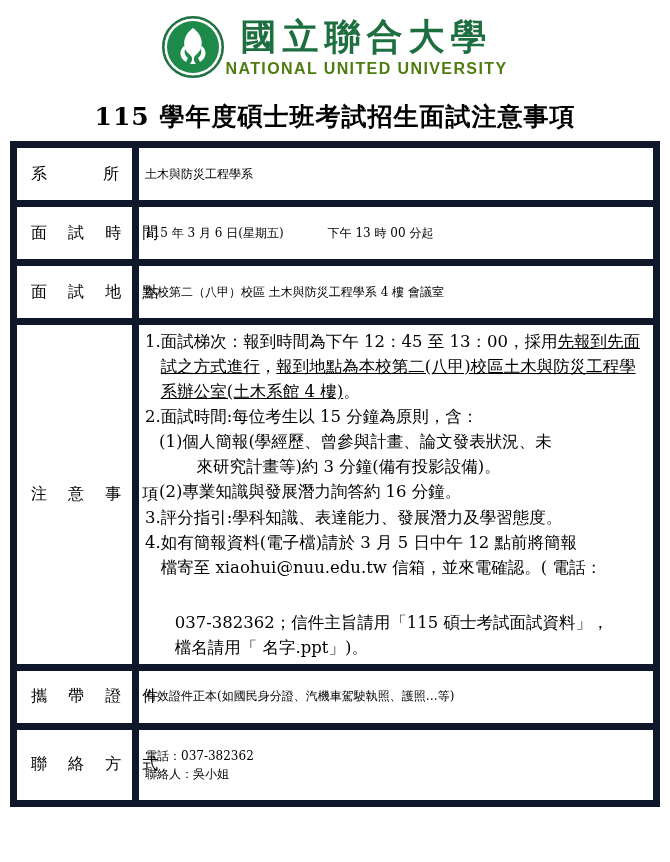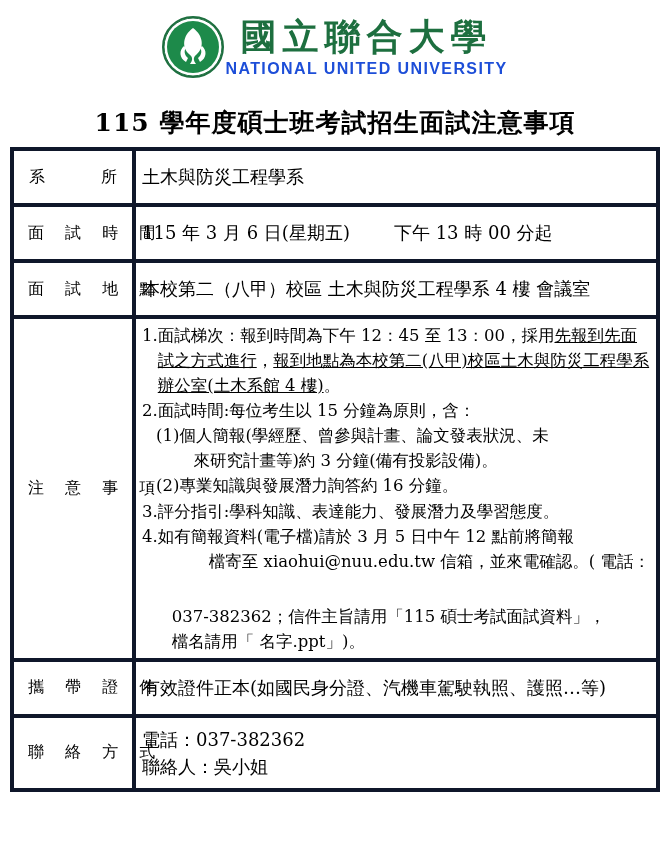--- a/index.html
+++ b/index.html
@@ -49,60 +49,60 @@
     letter-spacing: 6px;
     color: #1d6f3f;
     font-family: "DejaVu Serif", "Liberation Serif", serif;
     white-space: nowrap;
   }
   .univ-en {
     margin-top: 7px;
     font-size: 16px;
     font-weight: bold;
     letter-spacing: 1.4px;
-    color: #1d4ed8;
+    color: #4d7c0f;
     font-family: "Liberation Sans", sans-serif;
     white-space: nowrap;
   }
   
   .doc-title {
     text-align: center;
     font-size: 25px;
     font-weight: bold;
     letter-spacing: 1px;
-    margin: 20px 0 8px 0;
+    margin: 14px 0 8px 0;
     font-family: "DejaVu Serif", "Liberation Serif", serif;
     white-space: nowrap;
   }
   
   table.form {
     width: 650px;
     border-collapse: collapse;
     table-layout: fixed;
     font-size: 16px;
   }
   table.form td {
-    border: 4px solid #0f172a;
+    border: 7px solid #0f172a;
     vertical-align: middle;
     padding: 4px 6px;
     font-family: "DejaVu Serif", "Liberation Serif", serif;
   }
   td.label {
     width: 122px;
     text-align: center;
     white-space: nowrap;
   }
   .label-spread {
     display: inline-block;
     letter-spacing: 8px;
     text-indent: 8px;
   }
   td.value {
     padding-left: 10px;
-    font-size: 18px;
+    font-size: 12px;
   }
   .row-dept td { height: 44px; }
   .row-time td { height: 44px; }
   .row-place td { height: 44px; }
   .row-carry td { height: 44px; }
   .row-contact td { height: 62px; }
   td.notes-label {
     text-align: center;
     vertical-align: middle;
   }
@@ -209,21 +209,21 @@
             <span class="sub-text">專業知識與發展潛力詢答約 16 分鐘。</span>
           </div>
           <div class="note-item">
             <span class="note-num">3.</span>
             <span class="note-text">評分指引:學科知識、表達能力、發展潛力及學習態度。</span>
           </div>
           <div class="note-item">
             <span class="note-num">4.</span>
             <span class="note-text">
               <span>如有簡報資料(電子檔)請於 3 月 5 日中午 12 點前將簡報</span>
-              <span style="display:block;text-align:right;">檔寄至 xiaohui@nuu.edu.tw 信箱，並來電確認。( 電話：</span>
+              <span style="display:block;">檔寄至 xiaohui@nuu.edu.tw 信箱，並來電確認。( 電話：</span>
               <span style="display:block; padding-left:14px;margin-top:30px;">037-382362；信件主旨請用「115 碩士考試面試資料」，</span>
               <span style="display:block; padding-left:14px;">檔名請用「 名字.ppt」)。</span>
             </span>
           </div>
         </td>
       </tr>
       <tr class="row-carry">
         <td class="label">
           <span class="label-spread">攜 帶 證 件</span>
         </td>

